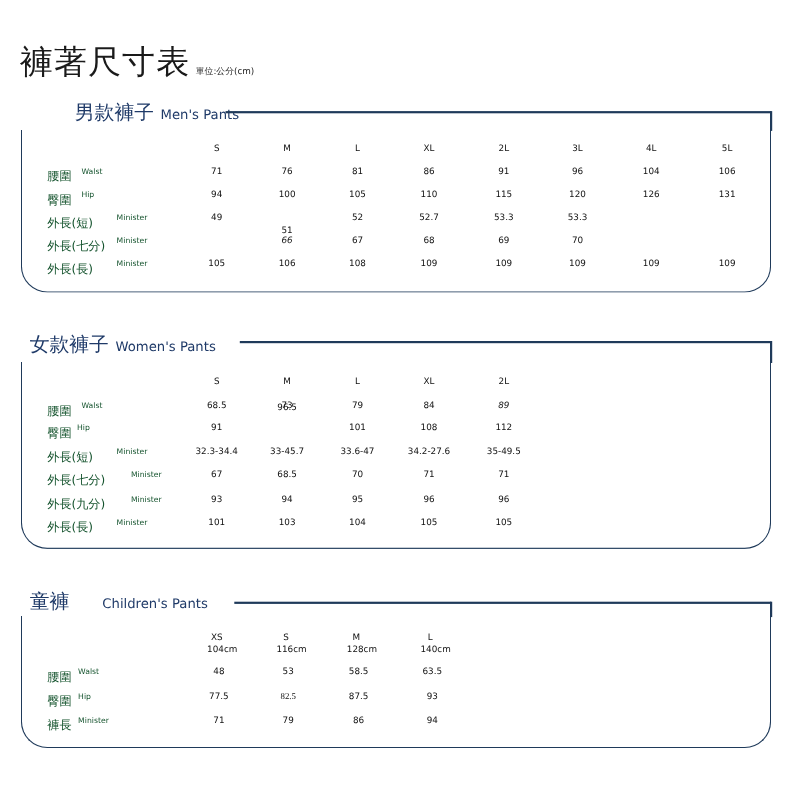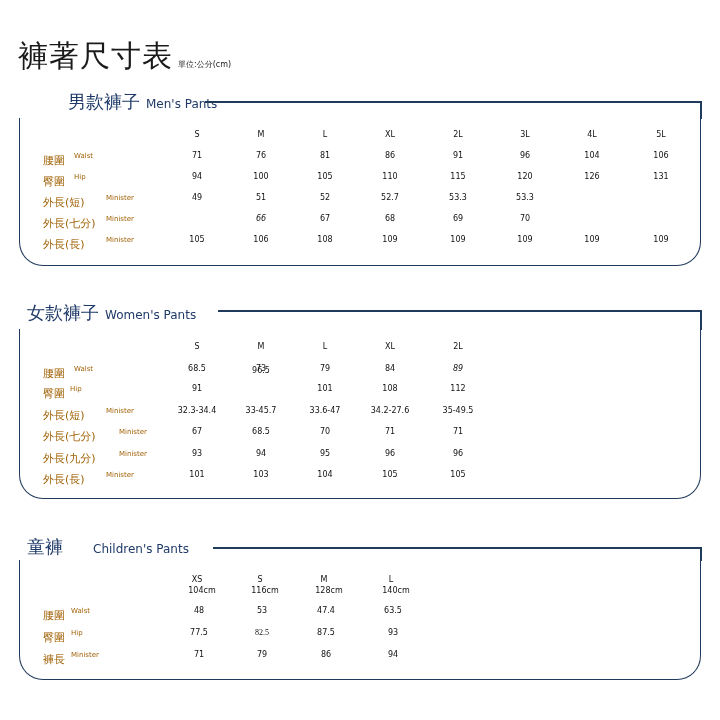--- a/index.html
+++ b/index.html
@@ -6,21 +6,21 @@
   body { width:720px; height:720px; background:#ffffff; position:relative; overflow:hidden;
          font-family:"DejaVu Sans", sans-serif; color:#111; }
   .title { position:absolute; left:18px; top:36px; font-size:30px; font-weight:300; color:#1a1a1a; letter-spacing:1px; }
   .unit { position:absolute; left:178px; top:59px; font-size:8px; color:#222; }
   .sec-title { position:absolute; color:#1f3a68; white-space:nowrap; }
   .sec-title .zh { font-size:18px; }
   .sec-title .en { font-size:12px; margin-left:6px; }
   .line { position:absolute; background:#1f3a5a; }
   .box { position:absolute; border:1.5px solid #1f3a5a; border-top:none; border-radius:0 0 24px 24px; }
   .topline { position:absolute; height:1.5px; background:#1f3a5a; }
-  .rowlabel { position:absolute; color:#a16207; white-space:nowrap; }
+  .rowlabel { position:absolute; color:#14532d; white-space:nowrap; }
   .rowlabel .zh { font-size:11px; }
   .rowlabel .en { font-size:7px; position:absolute; top:3px; }
   .cell { position:absolute; font-size:8px; color:#111; text-align:center; width:60px; margin-left:-30px; white-space:nowrap; }
   .hdr { position:absolute; font-size:8px; color:#111; text-align:center; width:60px; margin-left:-30px; line-height:11px; }
 </style>
 </head>
 <body>
 
 <div class="title">褲著尺寸表</div>
 <div class="unit">單位:公分(cm)</div>
@@ -53,21 +53,21 @@
     <div class="cell" style="left:197px; top:172px;">94</div>
     <div class="cell" style="left:261px; top:172px;">100</div>
     <div class="cell" style="left:325px; top:172px;">105</div>
     <div class="cell" style="left:390px; top:172px;">110</div>
     <div class="cell" style="left:458px; top:172px;">115</div>
     <div class="cell" style="left:525px; top:172px;">120</div>
     <div class="cell" style="left:592px; top:172px;">126</div>
     <div class="cell" style="left:661px; top:172px;">131</div>
     <div class="rowlabel" style="left:43px; top:191px;"><span class="zh">外長(短)</span><span class="en" style="left: 63px;">Minister</span></div>
     <div class="cell" style="left:197px; top:193px;">49</div>
-    <div class="cell" style="left:261px; top:193px;">51</div>
+    <div class="cell" style="left:261px; top:205px;">51</div>
     <div class="cell" style="left:325px; top:193px;">52</div>
     <div class="cell" style="left:390px; top:193px;">52.7</div>
     <div class="cell" style="left:458px; top:193px;">53.3</div>
     <div class="cell" style="left:525px; top:193px;">53.3</div>
     <div class="cell" style="left:592px; top:193px;"></div>
     <div class="cell" style="left:661px; top:193px;"></div>
     <div class="rowlabel" style="left:43px; top:212px;"><span class="zh">外長(七分)</span><span class="en" style="left: 63px;">Minister</span></div>
     <div class="cell" style="left:197px; top:214px;"></div>
     <div class="cell" style="left:261px; top:214px;font-style:italic;">66</div>
     <div class="cell" style="left:325px; top:214px;">67</div>
@@ -156,21 +156,21 @@
       <div style="margin-left: -4px;">M</div>
       <div style="margin-left: 6px;">128cm</div>
     </div>
     <div class="hdr" style="left:393px; top:574px;">
       <div style="margin-left: -4px;">L</div>
       <div style="margin-left: 6px;">140cm</div>
     </div>
     <div class="rowlabel" style="left:43px; top:604px;"><span class="zh">腰圍</span><span class="en" style="left: 28px;">Walst</span></div>
     <div class="cell" style="left:199px; top:606px;">48</div>
     <div class="cell" style="left:262px; top:606px;">53</div>
-    <div class="cell" style="left:326px; top:606px;">47.4</div>
+    <div class="cell" style="left:326px; top:606px;">58.5</div>
     <div class="cell" style="left:393px; top:606px;">63.5</div>
     <div class="rowlabel" style="left:43px; top:626px;"><span class="zh">臀圍</span><span class="en" style="left: 28px;">Hip</span></div>
     <div class="cell" style="left:199px; top:628px;">77.5</div>
     <div class="cell" style="left:262px; top:628px;font-family:Liberation Serif, serif;">82.5</div>
     <div class="cell" style="left:326px; top:628px;">87.5</div>
     <div class="cell" style="left:393px; top:628px;">93</div>
     <div class="rowlabel" style="left:43px; top:648px;"><span class="zh">褲長</span><span class="en" style="left: 28px;">Minister</span></div>
     <div class="cell" style="left:199px; top:650px;">71</div>
     <div class="cell" style="left:262px; top:650px;">79</div>
     <div class="cell" style="left:326px; top:650px;">86</div>

